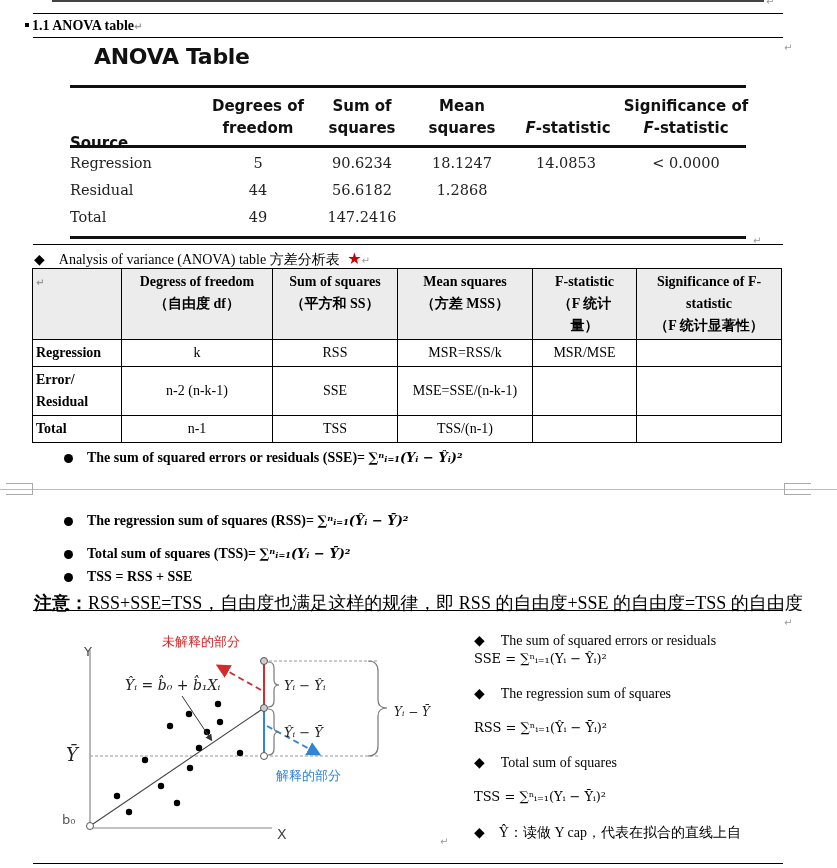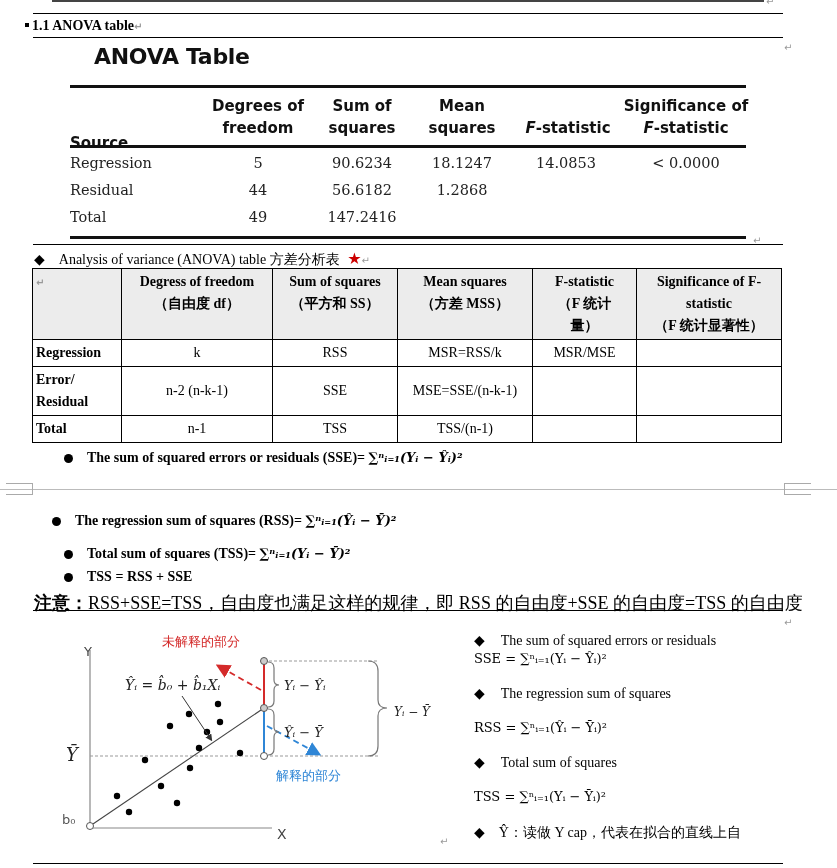--- a/index.html
+++ b/index.html
@@ -147,21 +147,21 @@
   </table>
 
 <div class="bul" style="left:64px;top:450px;">
   <span class="dot"></span><span>The sum of squared errors or residuals (SSE)= </span><span class="math">∑ⁿᵢ₌₁(Yᵢ − Ŷᵢ)²</span>
 </div>
 
 <div class="abs" style="left:0;top:489px;width:837px;border-top:1px solid #bbb;"></div>
 <div class="abs" style="left:6px;top:483px;width:26px;height:10px;border:1px solid #aaa;border-left:none;"></div>
 <div class="abs" style="left:784px;top:483px;width:26px;height:10px;border:1px solid #aaa;border-right:none;"></div>
 
-<div class="bul" style="left:52px;top:513px;">
+<div class="bul" style="left:64px;top:513px;">
   <span class="dot"></span><span>The regression sum of squares (RSS)= </span><span class="math">∑ⁿᵢ₌₁(Ŷᵢ − Ȳ)²</span>
 </div>
 <div class="bul" style="left:64px;top:546px;">
   <span class="dot"></span><span>Total sum of squares (TSS)= </span><span class="math">∑ⁿᵢ₌₁(Yᵢ − Ȳ)²</span>
 </div>
 <div class="bul" style="left:64px;top:569px;text-align:right;">
   <span class="dot"></span><span>TSS = RSS + SSE</span>
 </div>
 
 <div class="abs" style="left:34px;top:591px;font-size:18px;">

